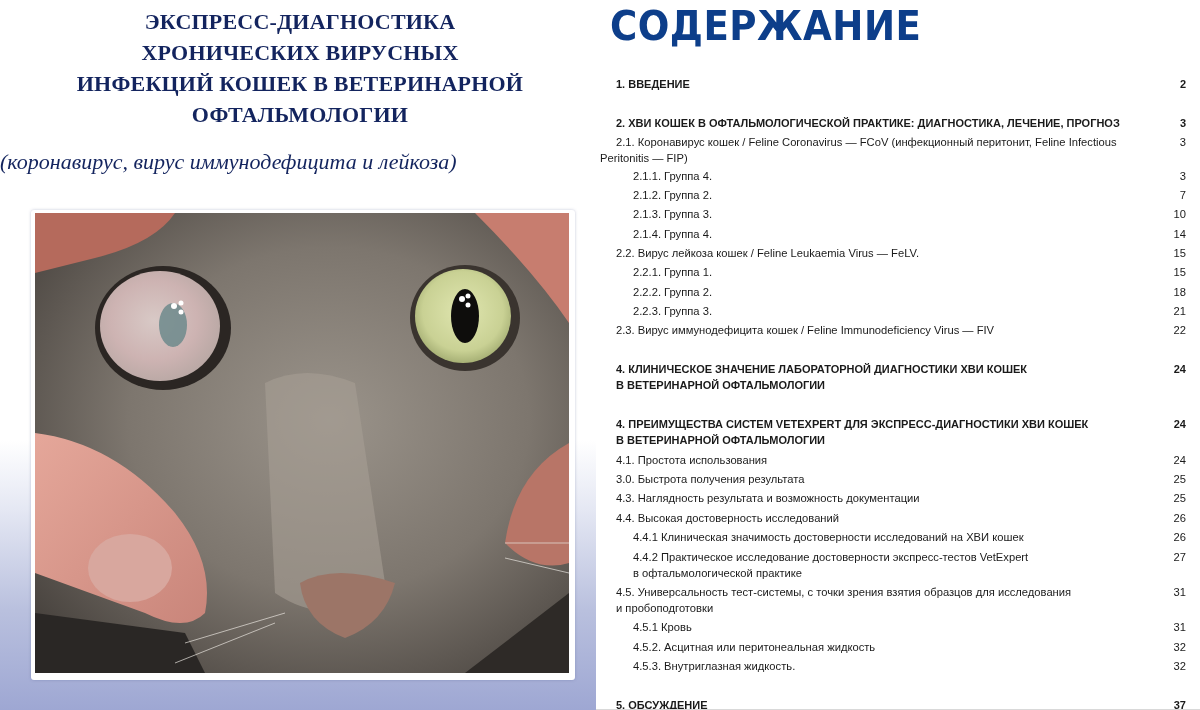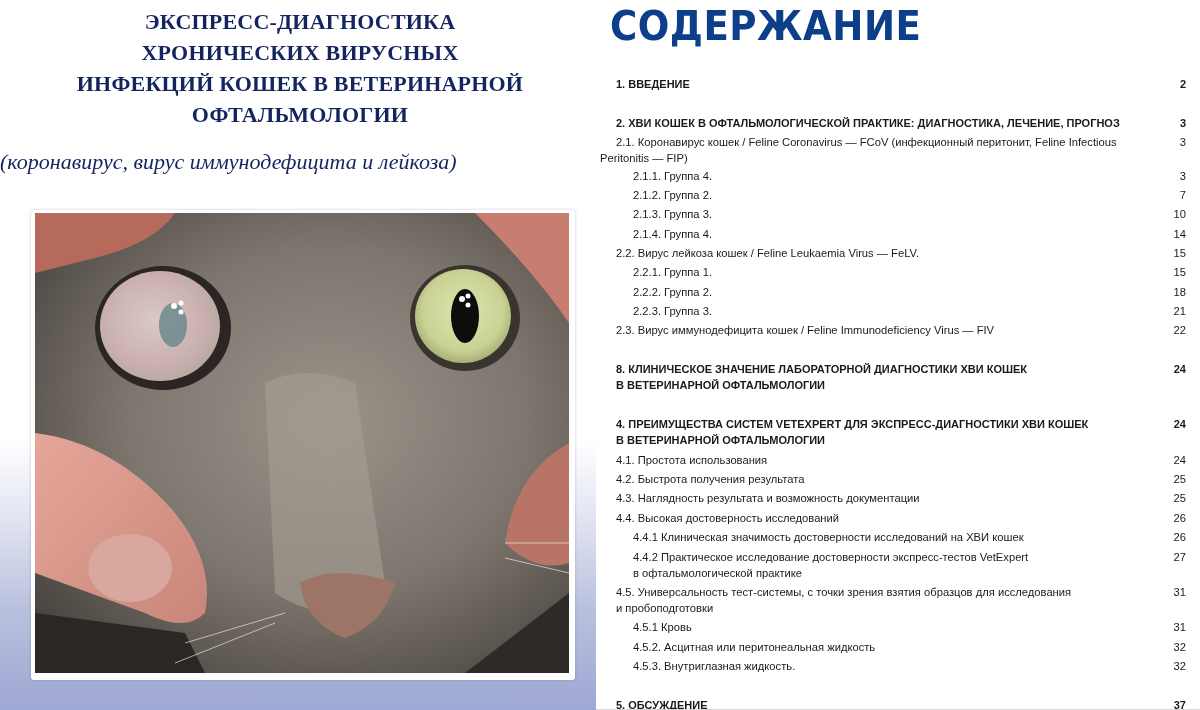--- a/index.html
+++ b/index.html
@@ -176,37 +176,37 @@
     <span class="txt" style="left:37px">2.2.3. Группа 3.</span>
     <span class="pg">21</span>
   </div>
 
   <div class="entry" style="top:322px">
     <span class="txt" style="left:20px">2.3. Вирус иммунодефицита кошек / Feline Immunodeficiency Virus — FIV</span>
     <span class="pg">22</span>
   </div>
 
   <div class="entry bold" style="top:361px">
-    <span class="txt" style="left:20px">8. КЛИНИЧЕСКОЕ ЗНАЧЕНИЕ ЛАБОРАТОРНОЙ ДИАГНОСТИКИ ХВИ КОШЕК</span>
+    <span class="txt" style="left:20px">4. КЛИНИЧЕСКОЕ ЗНАЧЕНИЕ ЛАБОРАТОРНОЙ ДИАГНОСТИКИ ХВИ КОШЕК</span>
     <span class="txt" style="left:20px; top:16px">В ВЕТЕРИНАРНОЙ ОФТАЛЬМОЛОГИИ</span>
     <span class="pg">24</span>
   </div>
 
   <div class="entry bold" style="top:416px">
     <span class="txt" style="left:20px">4. ПРЕИМУЩЕСТВА СИСТЕМ VETEXPERT ДЛЯ ЭКСПРЕСС-ДИАГНОСТИКИ ХВИ КОШЕК</span>
     <span class="txt" style="left:20px; top:16px">В ВЕТЕРИНАРНОЙ ОФТАЛЬМОЛОГИИ</span>
     <span class="pg">24</span>
   </div>
 
   <div class="entry" style="top:452px">
     <span class="txt" style="left:20px">4.1. Простота использования</span>
     <span class="pg">24</span>
   </div>
   <div class="entry" style="top:471px">
-    <span class="txt" style="left:20px">4.2. Быстрота получения результата</span>
+    <span class="txt" style="left:20px">3.0. Быстрота получения результата</span>
     <span class="pg">25</span>
   </div>
   <div class="entry" style="top:490px">
     <span class="txt" style="left:20px">4.3. Наглядность результата и возможность документации</span>
     <span class="pg">25</span>
   </div>
   <div class="entry" style="top:510px">
     <span class="txt" style="left:20px">4.4. Высокая достоверность исследований</span>
     <span class="pg">26</span>
   </div>

